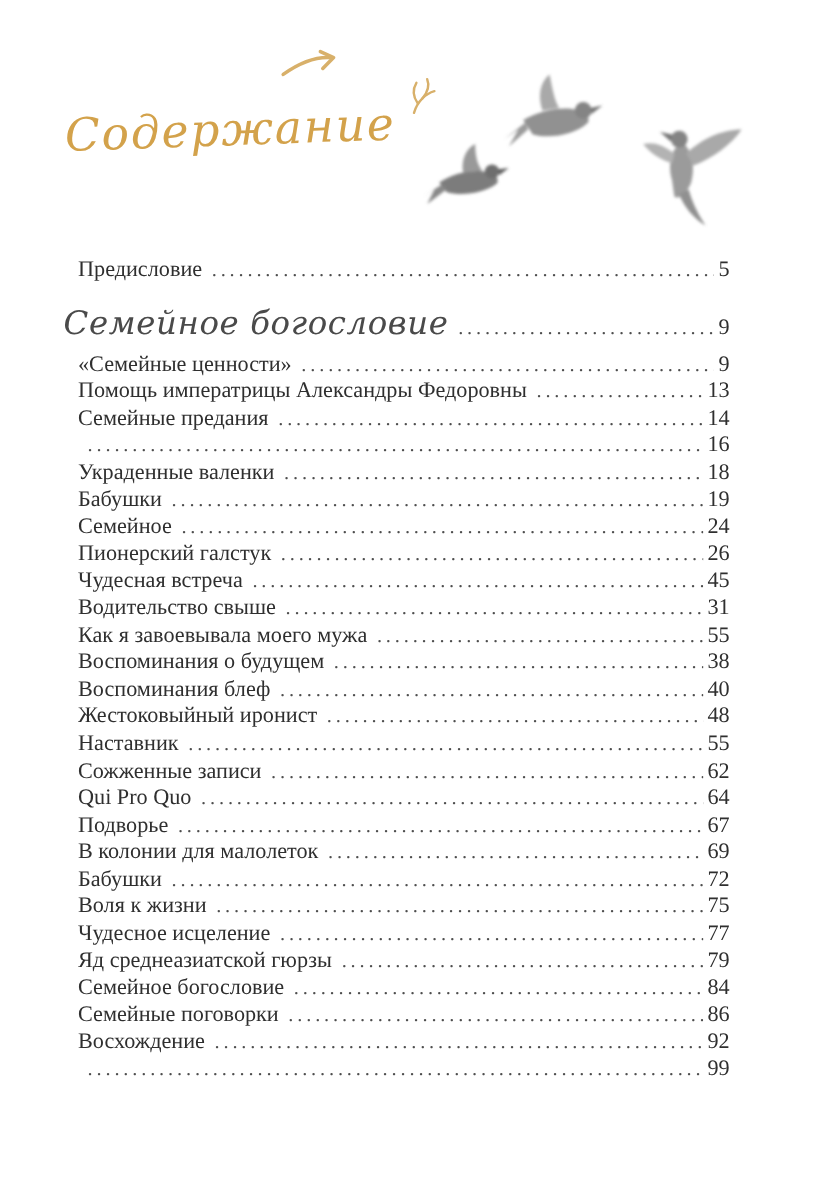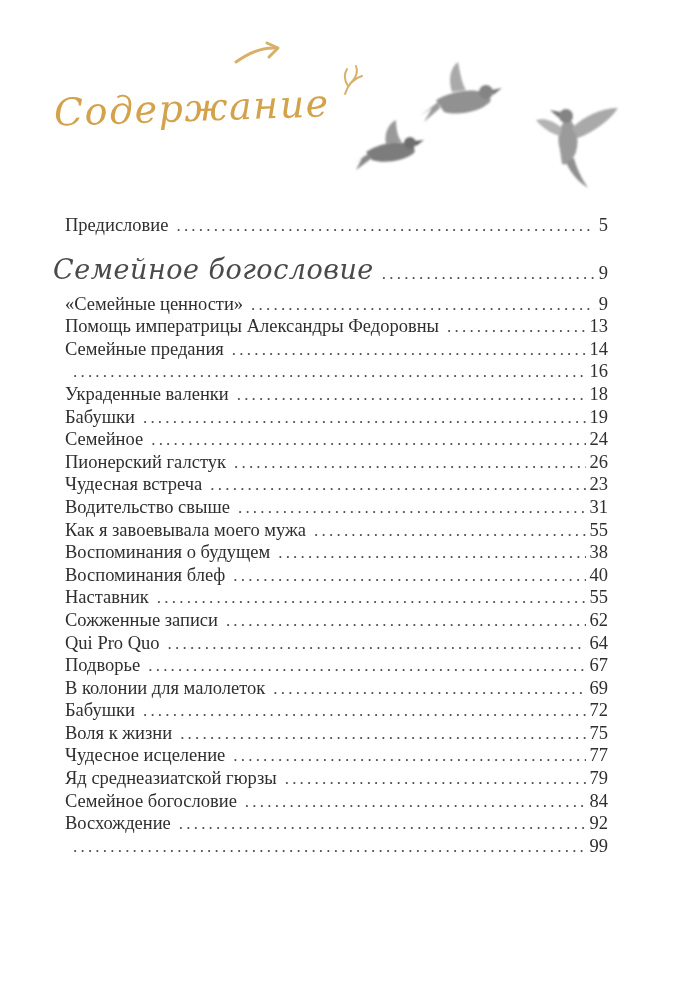--- a/index.html
+++ b/index.html
@@ -161,21 +161,21 @@
         <span class="num">24</span>
       </div>
     <div class="row">
         <span class="label">Пионерский галстук</span>
         <span class="dots"></span>
         <span class="num">26</span>
       </div>
     <div class="row">
         <span class="label">Чудесная встреча</span>
         <span class="dots"></span>
-        <span class="num">23</span>
+        <span class="num">45</span>
       </div>
     <div class="row">
         <span class="label">Водительство свыше</span>
         <span class="dots"></span>
         <span class="num">31</span>
       </div>
     <div class="row">
         <span class="label">Как я завоевывала моего мужа</span>
         <span class="dots"></span>
         <span class="num">55</span>
@@ -184,20 +184,25 @@
         <span class="label">Воспоминания о будущем</span>
         <span class="dots"></span>
         <span class="num">38</span>
       </div>
     <div class="row">
         <span class="label">Воспоминания блеф</span>
         <span class="dots"></span>
         <span class="num">40</span>
       </div>
     <div class="row">
+        <span class="label">Жестоковыйный иронист</span>
+        <span class="dots"></span>
+        <span class="num">48</span>
+      </div>
+    <div class="row">
         <span class="label">Наставник</span>
         <span class="dots"></span>
         <span class="num">55</span>
       </div>
     <div class="row">
         <span class="label">Сожженные записи</span>
         <span class="dots"></span>
         <span class="num">62</span>
       </div>
     <div class="row">
@@ -232,20 +237,25 @@
       </div>
     <div class="row">
         <span class="label">Яд среднеазиатской гюрзы</span>
         <span class="dots"></span>
         <span class="num">79</span>
       </div>
     <div class="row">
         <span class="label">Семейное богословие</span>
         <span class="dots"></span>
         <span class="num">84</span>
+      </div>
+    <div class="row">
+        <span class="label">Семейные поговорки</span>
+        <span class="dots"></span>
+        <span class="num">86</span>
       </div>
     <div class="row">
         <span class="label">Восхождение</span>
         <span class="dots"></span>
         <span class="num">92</span>
       </div>
     <div class="row">
         <span class="dots"></span>
         <span class="num">99</span>
       </div>

